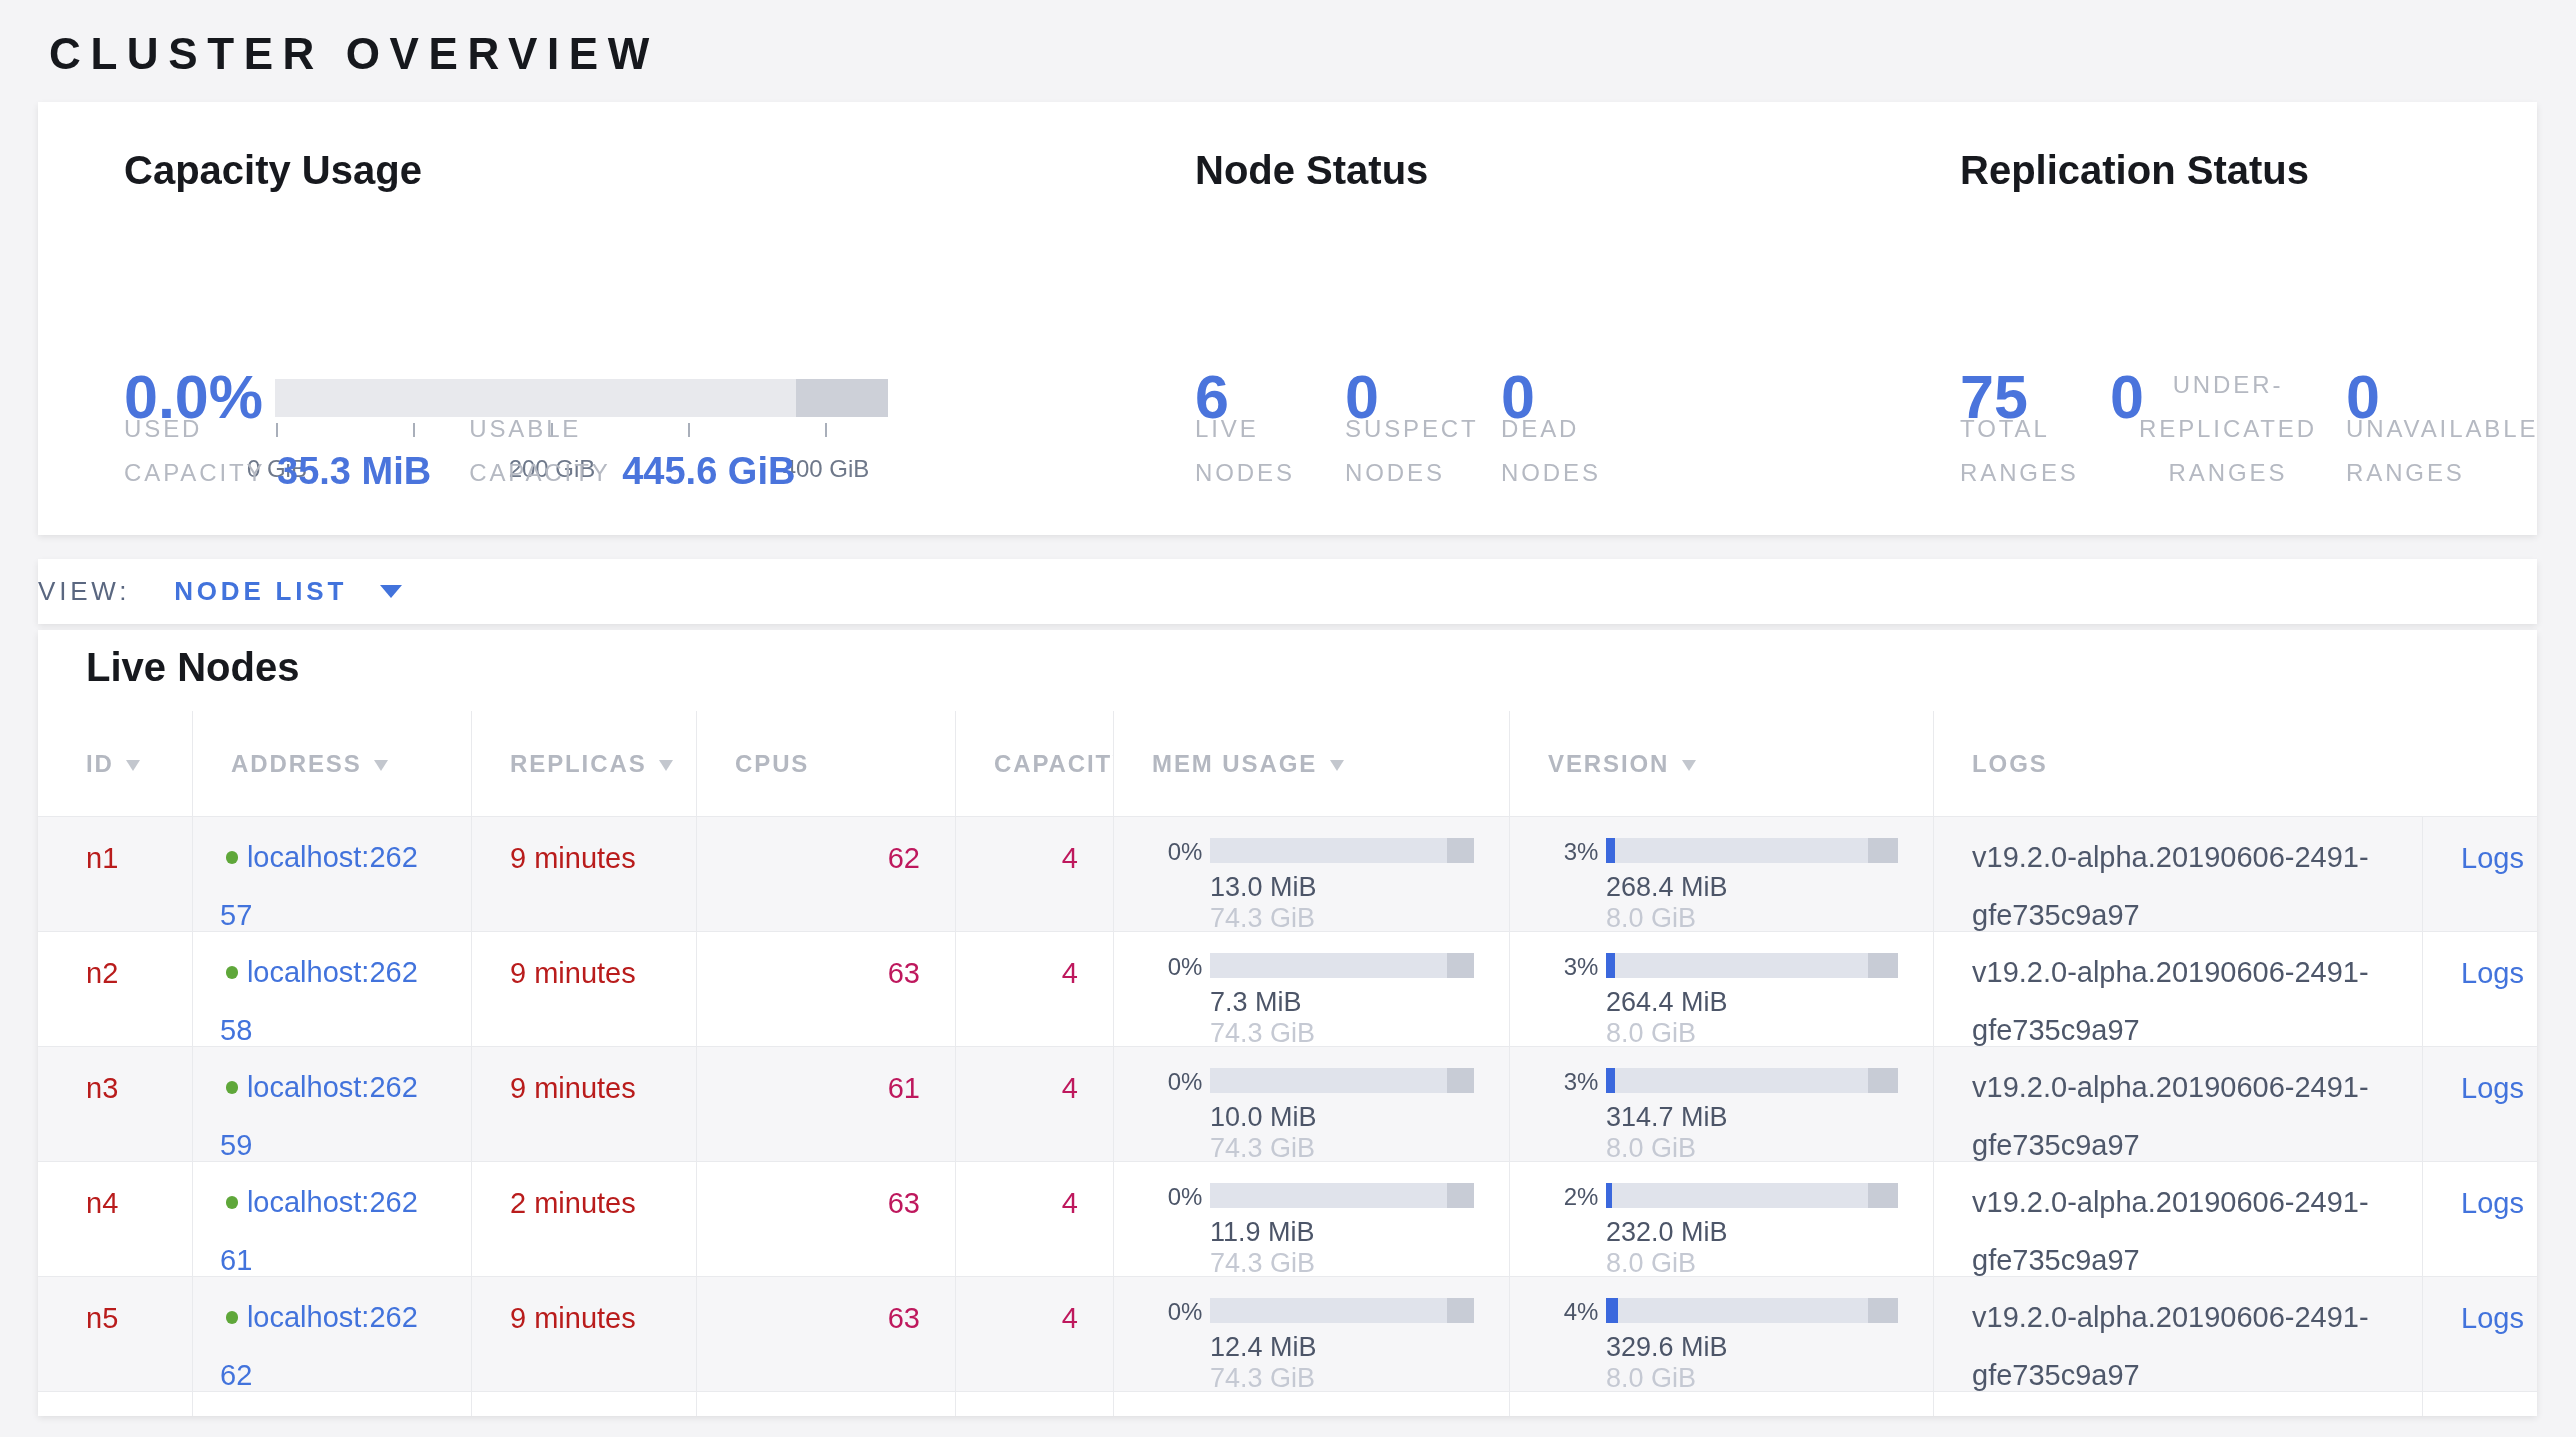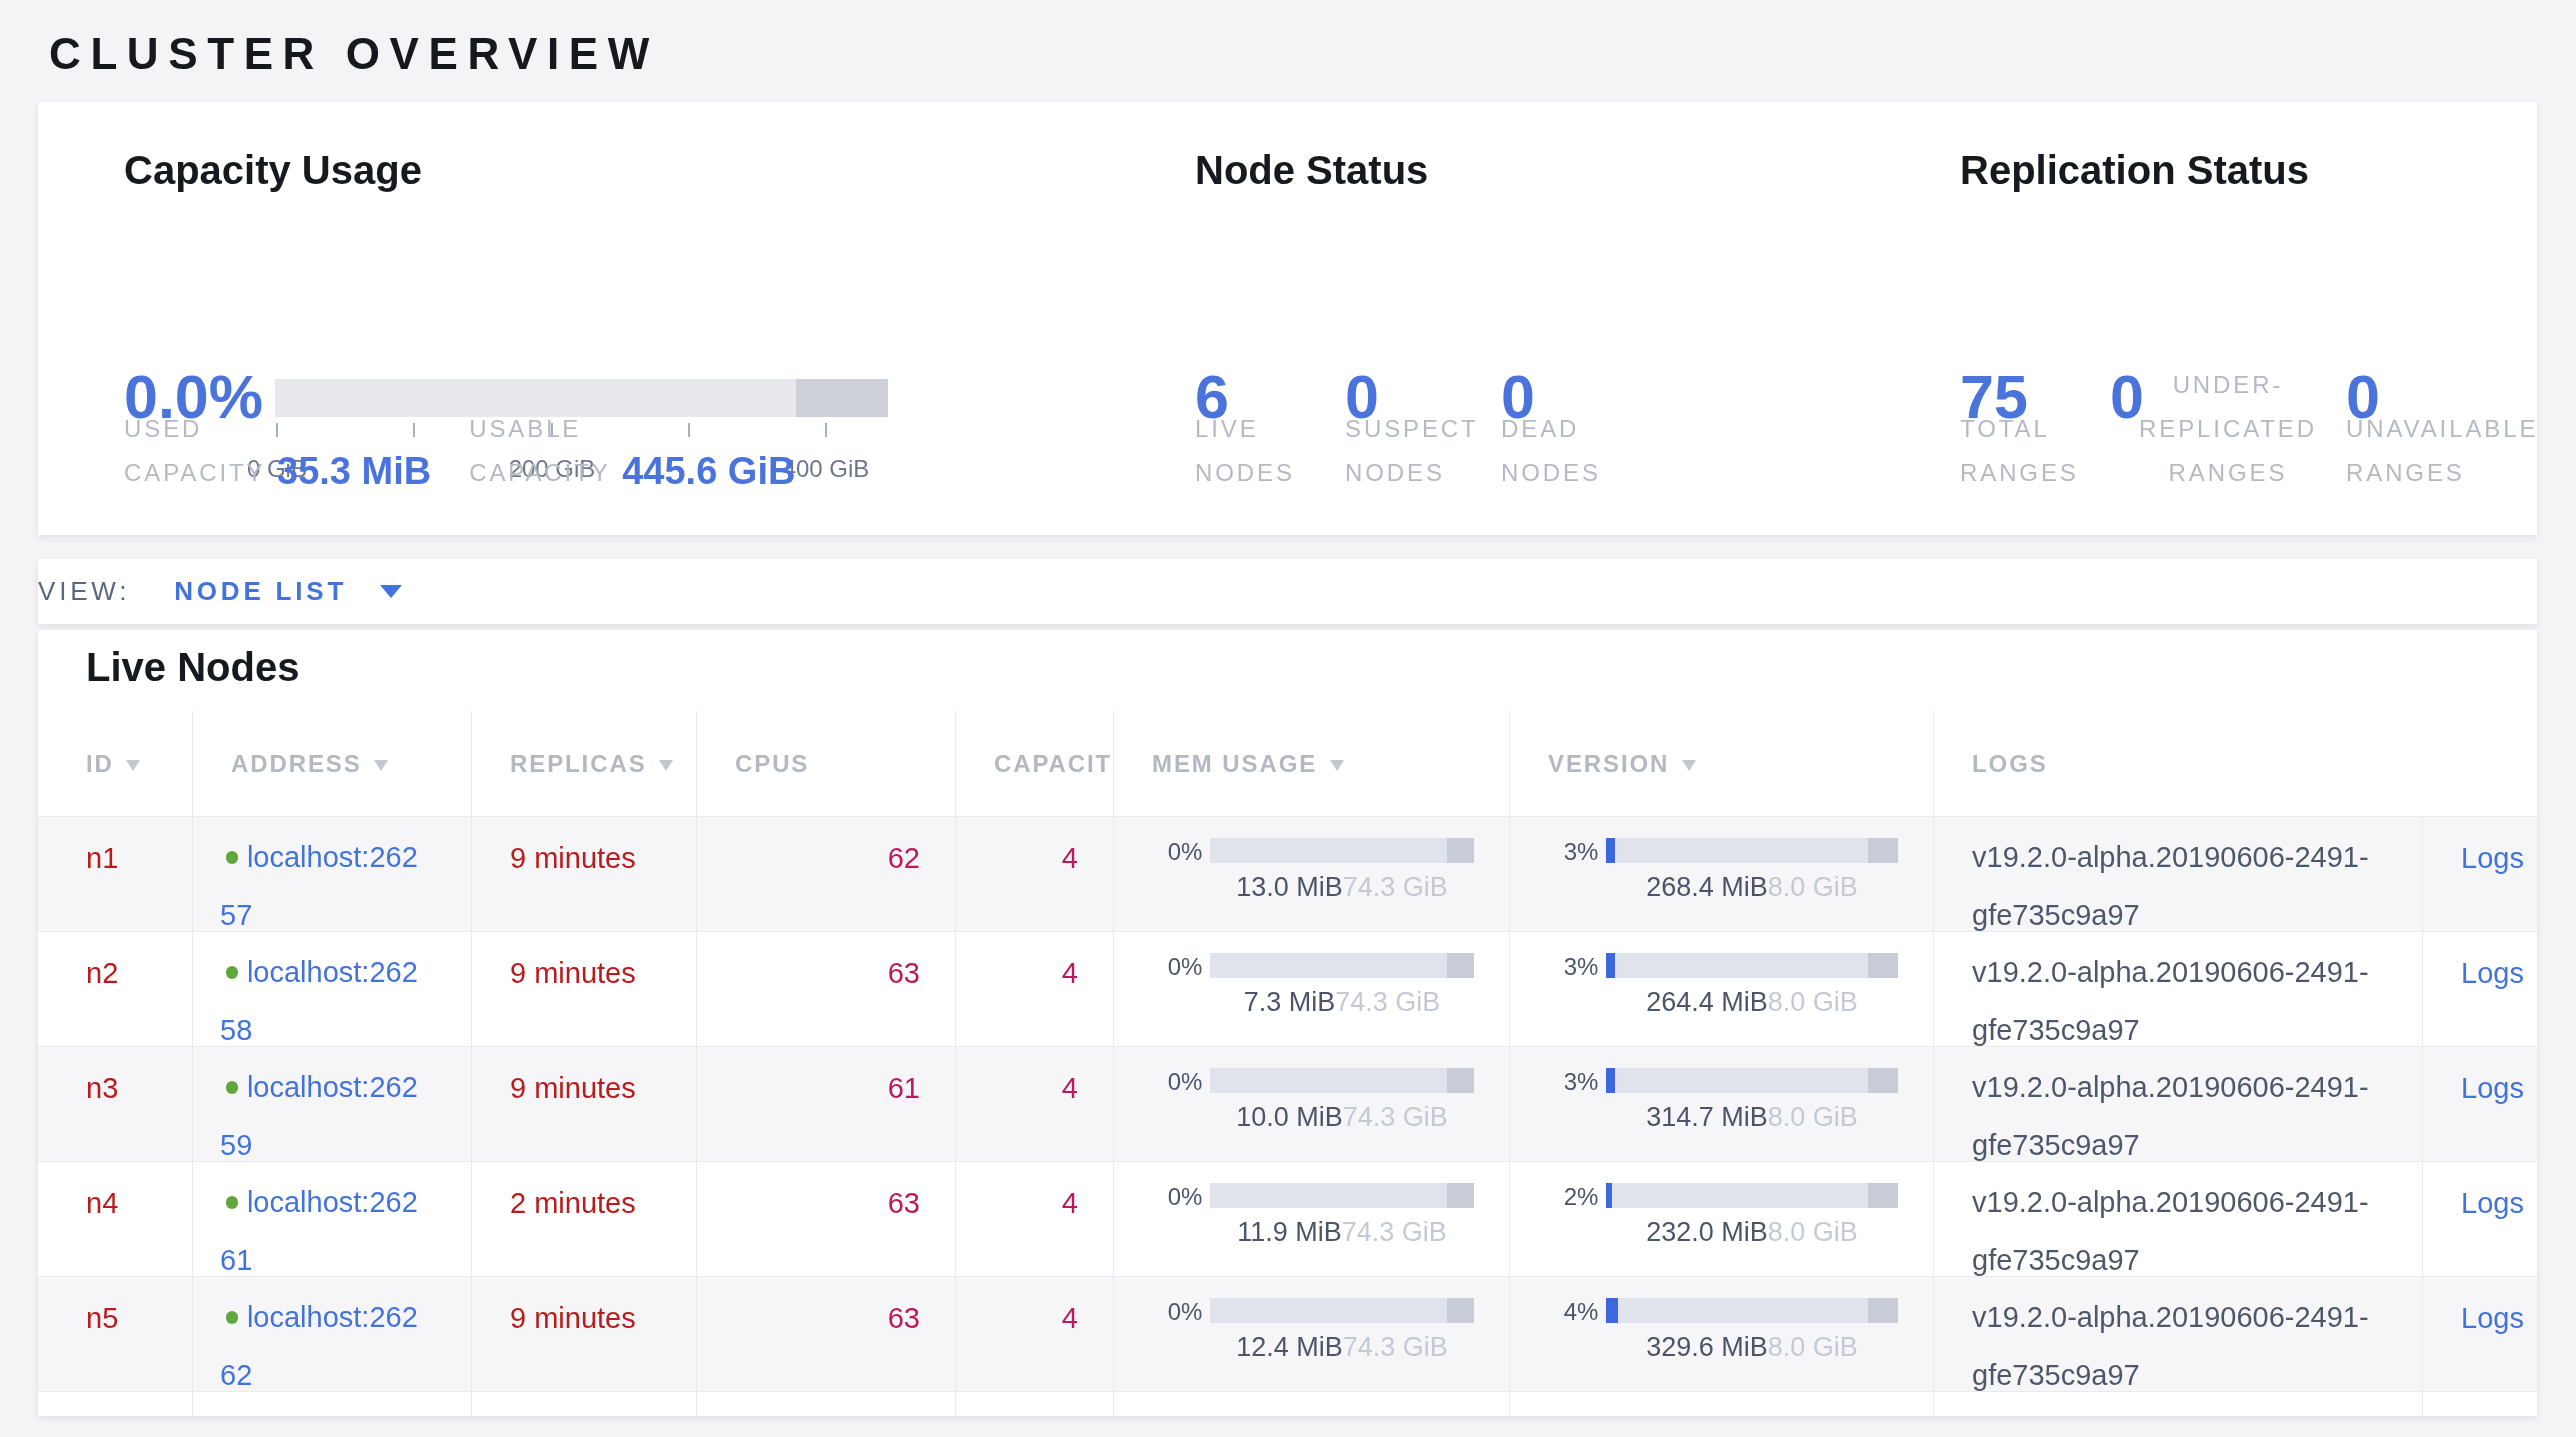--- a/index.html
+++ b/index.html
@@ -72,21 +72,21 @@
   .addr-link, .logs-link { color:var(--link-blue); text-decoration:none; cursor:pointer; }
   .c-version { padding:10.5px 38px 0 38px; font-size:29px; line-height:58px; color:#4e576a; }
   .c-logs { padding:25px 0 0 38px; font-size:29px; }
   
   .c-bar { display:flex; padding:21px 35px 0 38px; }
   .bar-pct { flex:0 0 58px; text-align:right; padding-right:7.7px; font-size:24px; line-height:27px; color:#4c5568; }
   .bar-block { flex:1 1 auto; }
   .bar-track { position:relative; height:25px; background:var(--bar-track); overflow:hidden; }
   .bar-fill { position:absolute; left:0; top:0; bottom:0; background:var(--bar-fill-blue); }
   .bar-endcap { position:absolute; right:0; top:0; bottom:0; width:10.3%; background:var(--bar-endcap); }
-  .bar-values { display:flex; justify-content:center; margin-top:8.6px; font-size:27px; }
+  .bar-values { display:flex; justify-content:space-between; margin-top:8.6px; font-size:27px;flex-direction:column; }
   .bar-used { color:#4c5568; }
   .bar-total { color:#c5c9d3; }
 </style>
 </head>
 <body>
 
 <h1 class="page-title">CLUSTER OVERVIEW</h1>
 
 <section class="card" id="summary-card">
 

